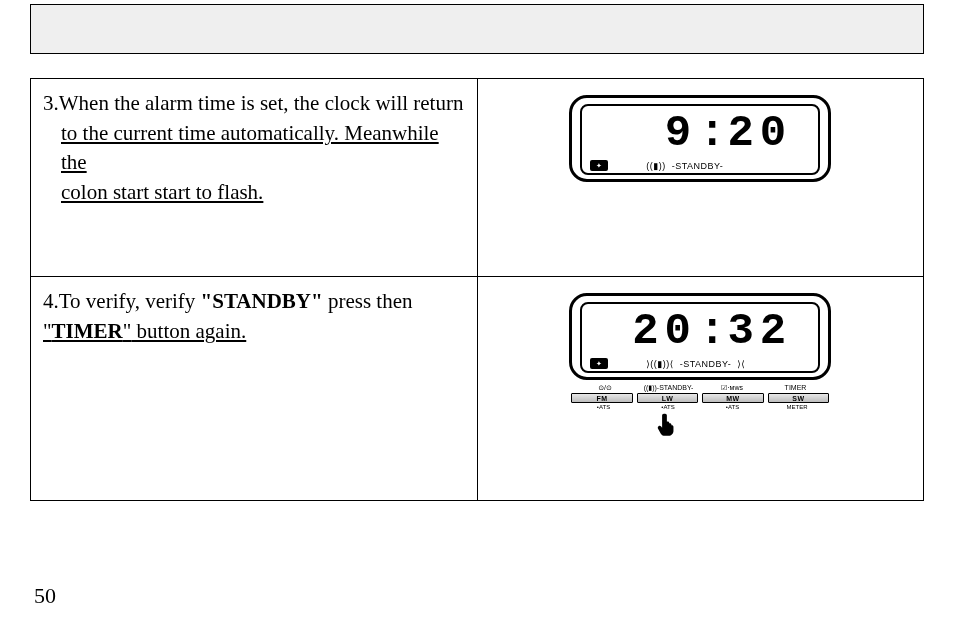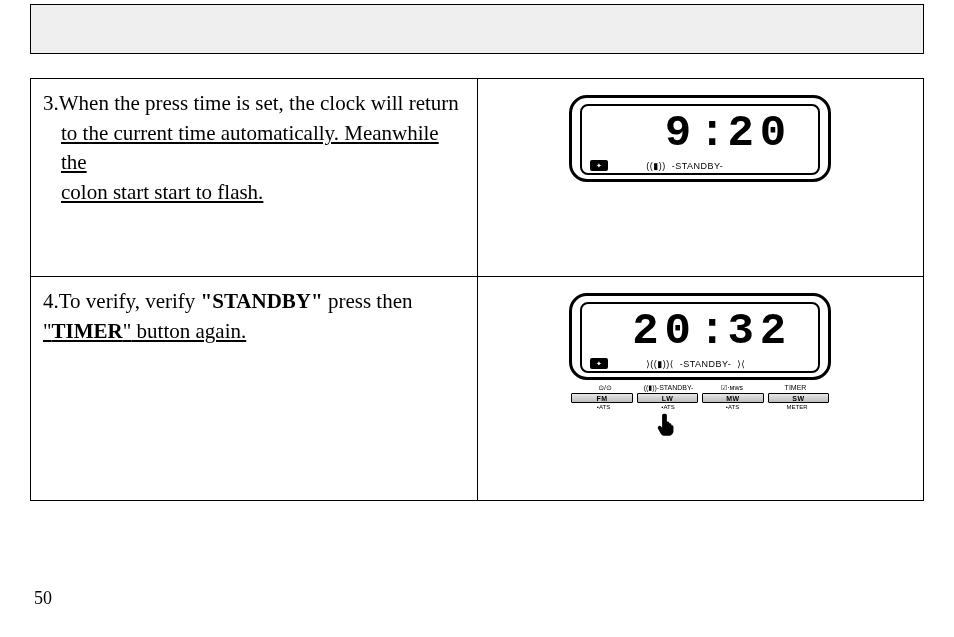--- a/index.html
+++ b/index.html
@@ -131,35 +131,35 @@
     margin: 2px auto 0 auto;
     position: relative;
     left: -34px;
     width: 22px;
   }
 
   .page-num {
     position:absolute;
     left: 34px;
     bottom: 28px;
-    font-size: 18px;
+    font-size: 22px;
   }
 </style>
 </head>
 <body>
 
 <div class="header-band"></div>
 
 <table class="tbl">
   <tbody>
       <tr class="r1">
     <td class="left">
       <div class="step">
         <p>
-          <span>3.</span><span>When the press time is set, the clock will return</span>
+          <span>3.</span><span>When the alarm time is set, the clock will return</span>
         </p>
         <p>
               <span class="indent">to the current time automatically. Meanwhile the</span>
             </p>
         <p>
               <span class="indent">colon start start to flash.</span>
             </p>
       </div>
     </td>
     <td class="right">

